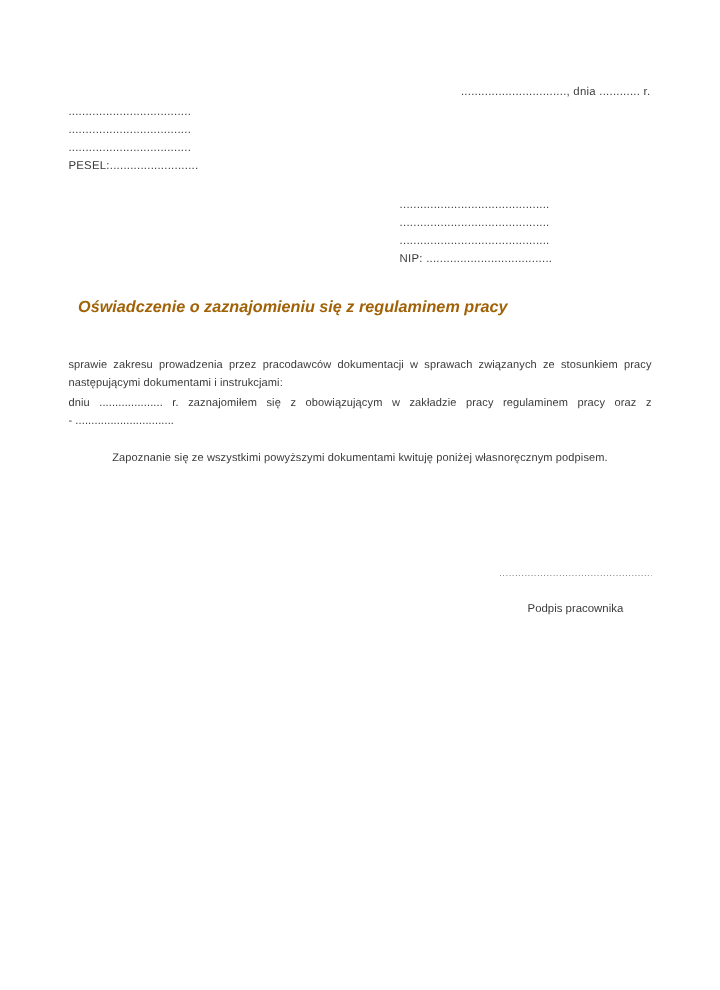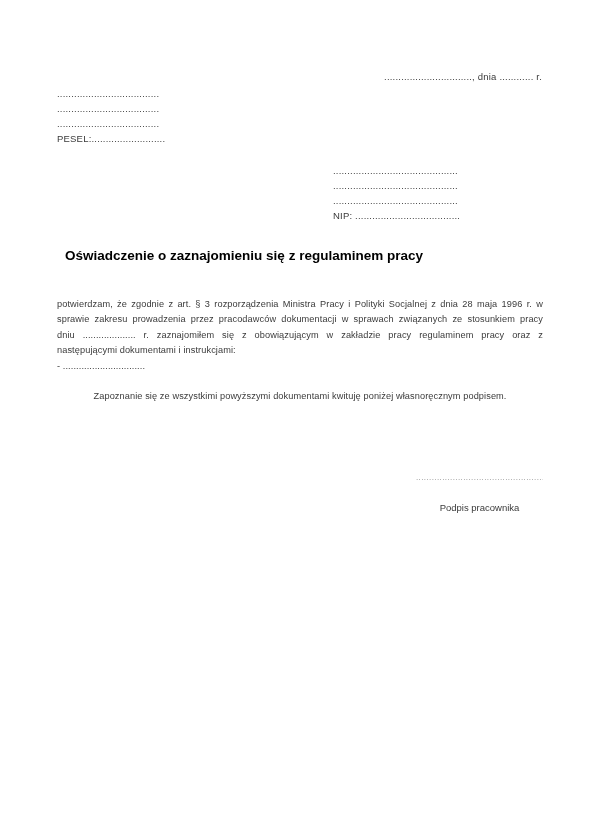--- a/index.html
+++ b/index.html
@@ -36,21 +36,22 @@
     line-height: 15px;
     white-space: nowrap;
     letter-spacing: 0.2px;
   }
   .doc-title {
     position: absolute;
     top: 248px; left: 0; width: 488px;
     text-align: center;
     font-size: 13.5px;
     font-weight: 700;
-    color: #000000;
+    color: #a16207;
+    font-style: italic;
   }
   .body-block {
     position: absolute;
     top: 297px; left: 57px; width: 486px;
     line-height: 15.4px;
     font-size: 9.2px;
     letter-spacing: 0.1px;
   }
   .jline { text-align: justify; text-align-last: justify; }
   .jline.last { text-align-last: left; }
@@ -92,24 +93,23 @@
   <div class="employer-block">
     <div>............................................</div>
     <div>............................................</div>
     <div>............................................</div>
     <div>NIP: .....................................</div>
   </div>
 
   <div class="doc-title">Oświadczenie o zaznajomieniu się z regulaminem pracy</div>
 
   <div class="body-block">
-    <div class="jline">potwierdzam, że zgodnie z art. § 3 rozporządzenia Ministra Pracy i Polityki Socjalnej z dnia 28 maja 1996 r. w</div>
     <div class="jline">sprawie zakresu prowadzenia przez pracodawców dokumentacji w sprawach związanych ze stosunkiem pracy</div>
+    <div class="jline last">następującymi dokumentami i instrukcjami:</div>
     <div class="jline">dniu .................... r. zaznajomiłem się z obowiązującym w zakładzie pracy regulaminem pracy oraz z</div>
-    <div class="jline last">następującymi dokumentami i instrukcjami:</div>
     <div class="list-line">- ...............................</div>
     <div class="para-gap"></div>
     <div class="closing-line">Zapoznanie się ze wszystkimi powyższymi dokumentami kwituję poniżej własnoręcznym podpisem.</div>
   </div>
 
   <div class="signature-block">
     <div class="sig-dots">....................................................</div>
     <div class="sig-caption">Podpis pracownika</div>
   </div>
 

